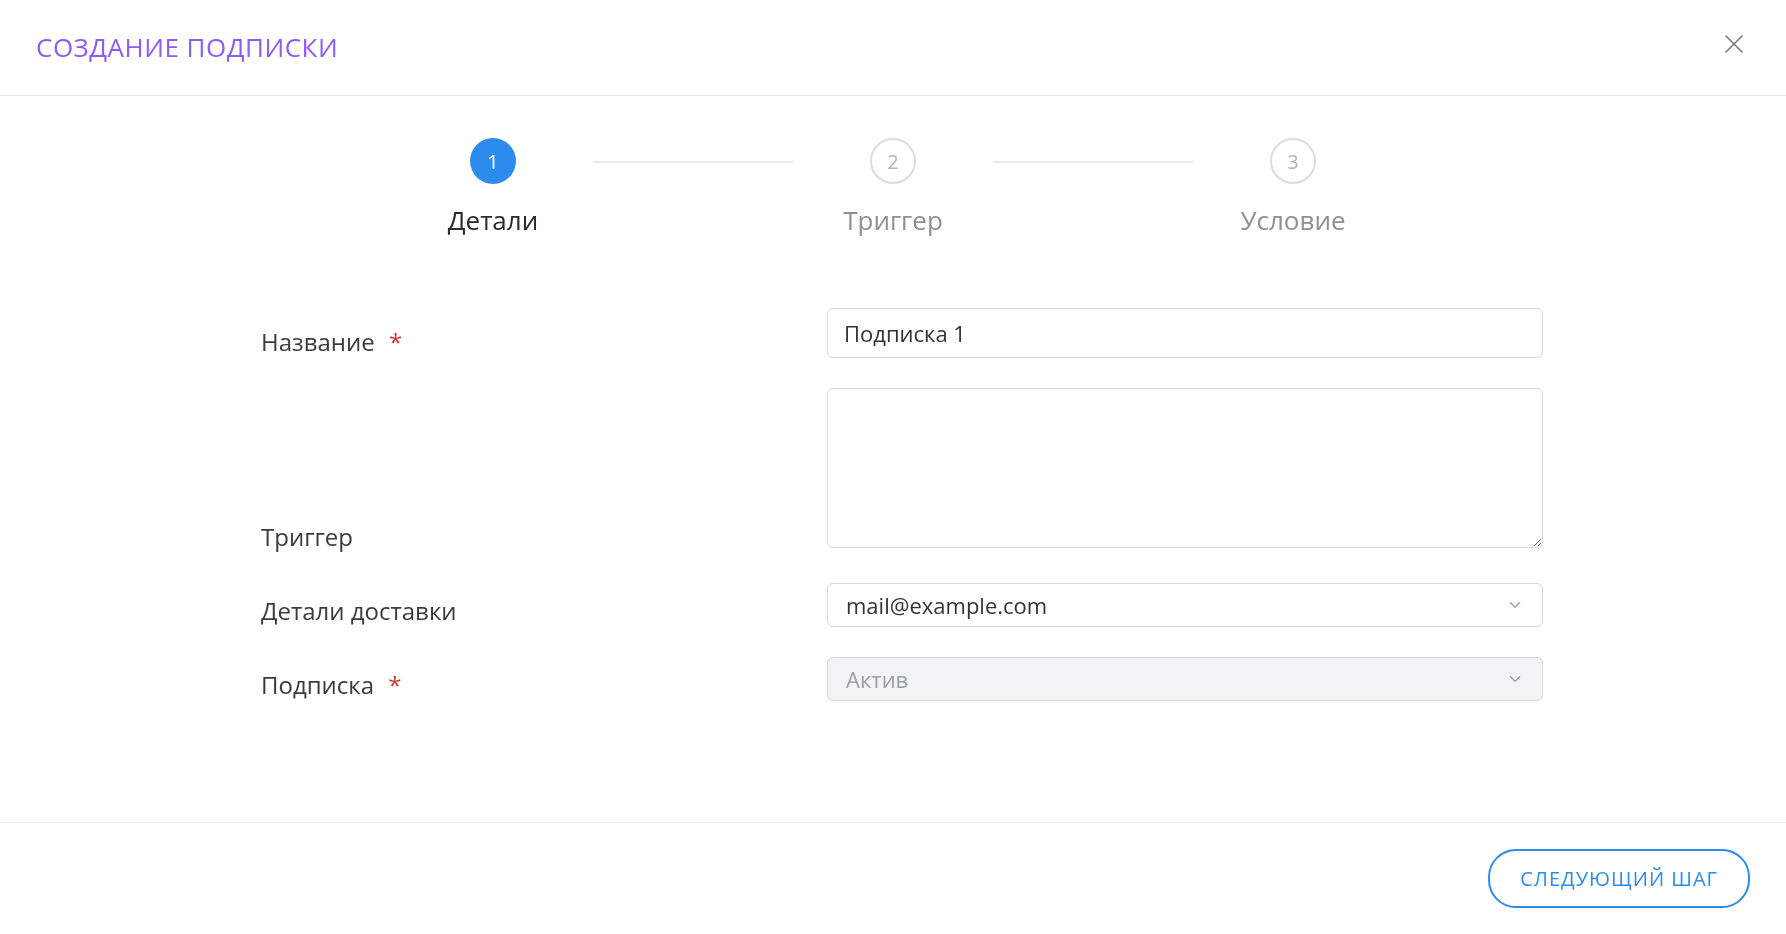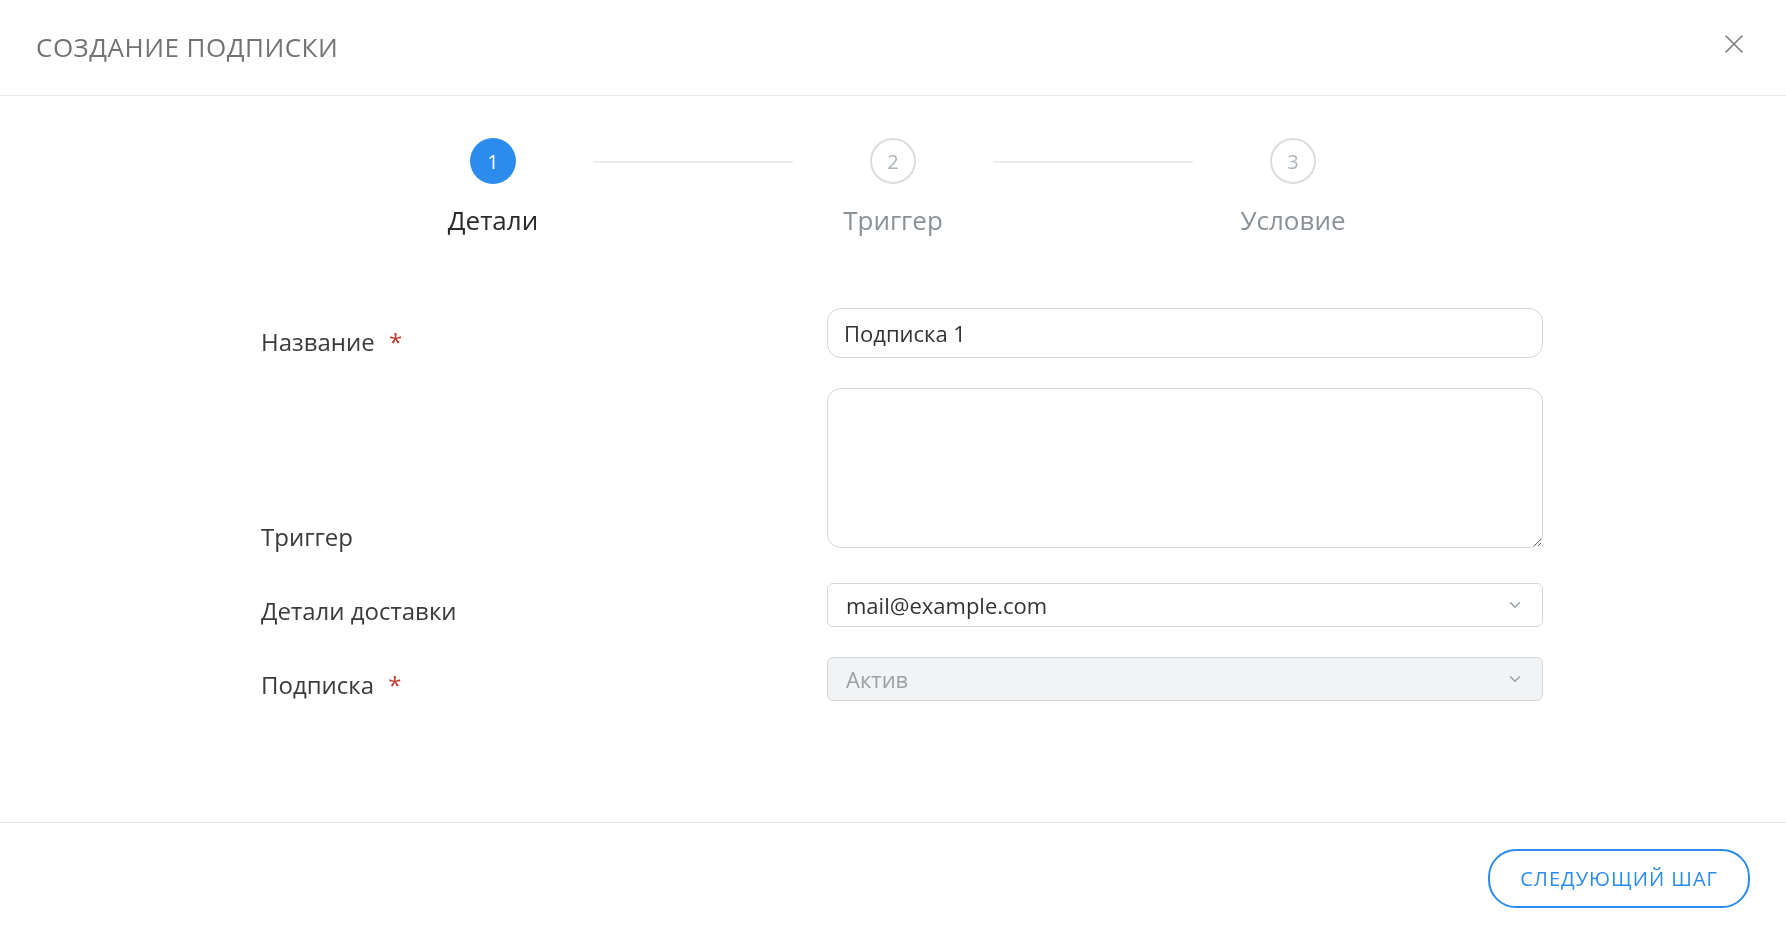--- a/index.html
+++ b/index.html
@@ -18,21 +18,21 @@
       display: flex;
       align-items: center;
       justify-content: space-between;
       padding: 28px 36px 30px 36px;
       border-bottom: 1px solid #e6e6e6;
     }
     .header-title {
       font-size: 26px;
       font-weight: 400;
       letter-spacing: 0.5px;
-      color: #737373;
+      color: #8b5cf6;
     }
     .close-btn {
       cursor: pointer;
       color: #7a7a7a;
       display: flex;
       align-items: center;
       justify-content: center;
       padding: 4px;
     }
     .close-btn svg { width: 24px; height: 24px; }
@@ -114,21 +114,21 @@
     }
 
     input.text-input,
     textarea.text-area {
       width: 100%;
       font-family: inherit;
       font-size: 22px;
       color: #333;
       background: #fff;
       border: 1px solid #d3d7da;
-      border-radius: 14px;
+      border-radius: 6px;
       padding: 10px 16px;
       outline: none;
     }
     input.text-input { height: 50px; }
     textarea.text-area { height: 160px; resize: both; }
 
     .select-box {
       width: 100%;
       height: 44px;
       border: 1px solid #d3d7da;

